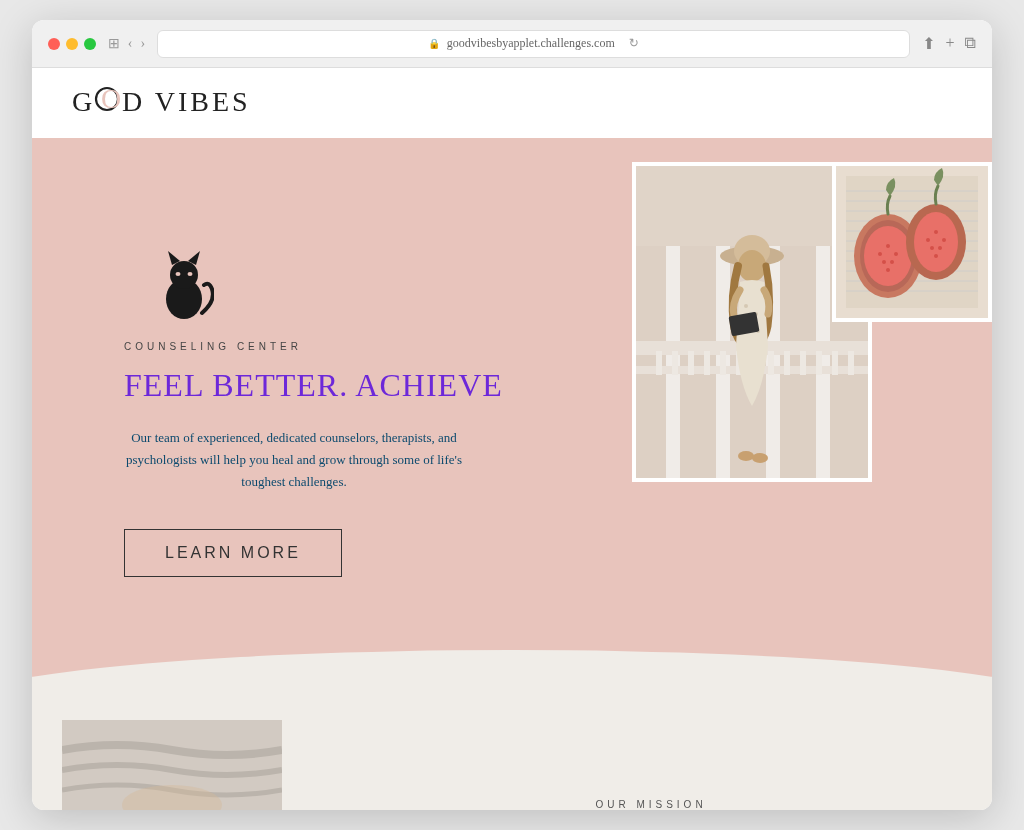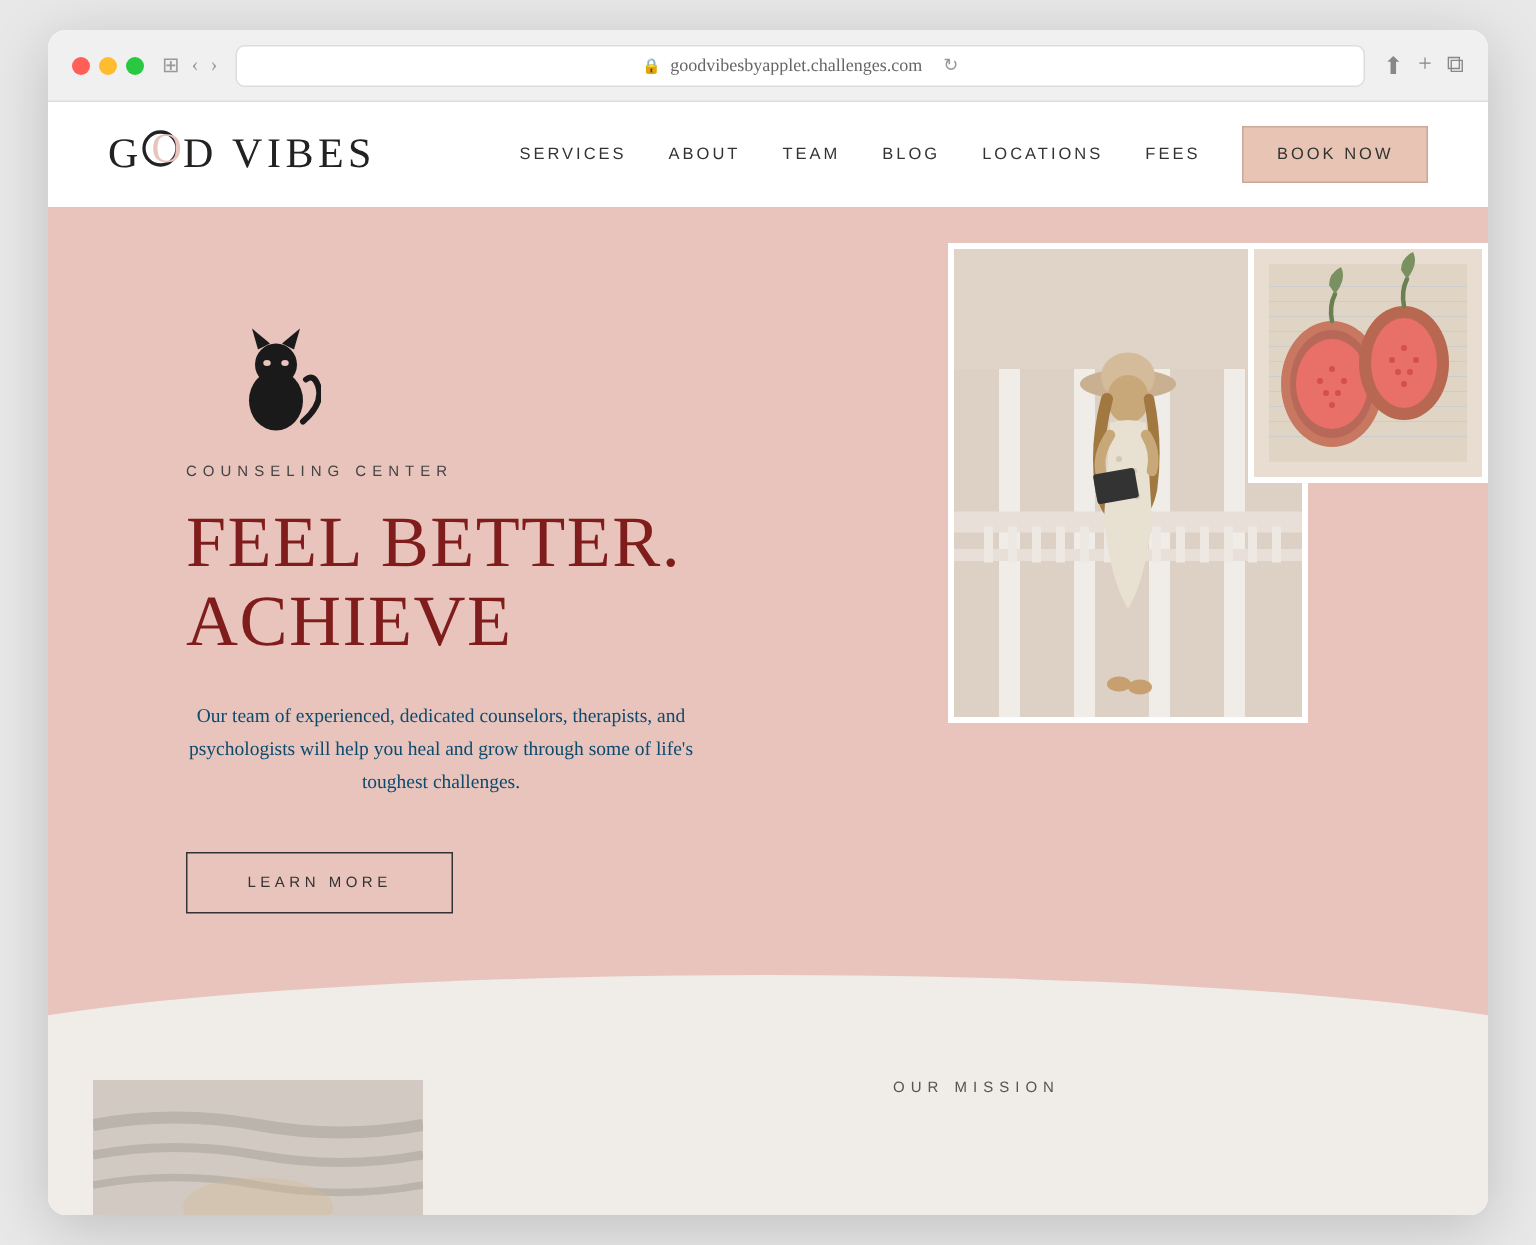--- a/index.html
+++ b/index.html
@@ -185,23 +185,23 @@
       font-family: Arial, sans-serif;
       font-size: 10px;
       letter-spacing: 4px;
       color: #444;
       text-transform: uppercase;
       margin-bottom: 16px;
     }
 
     .hero-title {
       font-family: Georgia, serif;
-      font-size: 48px;
+      font-size: 32px;
       font-weight: normal;
-      color: #7f1d1d;
+      color: #6d28d9;
       line-height: 1.1;
       margin-bottom: 24px;
       text-transform: uppercase;
       letter-spacing: 1px;
     }
 
     .hero-desc {
       font-family: Georgia, serif;
       font-size: 13px;
       color: #0c4a6e;
@@ -209,21 +209,21 @@
       text-align: center;
       max-width: 340px;
       margin-bottom: 36px;
     }
 
     .learn-more-btn {
       border: 1.5px solid #333;
       background: transparent;
       padding: 14px 40px;
       font-family: Arial, sans-serif;
-      font-size: 10px;
+      font-size: 16px;
       letter-spacing: 3px;
       color: #333;
       text-transform: uppercase;
       cursor: pointer;
       align-self: flex-start;
     }
 
     
     .hero-right {
       width: 360px;
@@ -256,21 +256,21 @@
       top: 24px;
       border: 4px solid #fff;
       overflow: hidden;
     }
 
     
     .bottom-section {
       background: #f0ede8;
       height: 100px;
       display: flex;
-      align-items: flex-start;
+      align-items: flex-end;
       padding-top: 10px;
       flex-shrink: 0;
       gap: 28px;
     }
 
     .bottom-img {
       width: 220px;
       height: 90px;
       background: linear-gradient(135deg, #d8d0c8 0%, #c8c0b8 100%);
       margin-left: 30px;
@@ -322,29 +322,20 @@
 
     <nav class="nav">
       <div class="logo">
         <svg width="200" height="38" viewBox="0 0 200 38">
           <text x="0" y="30" font-family="Georgia, serif" font-size="28" letter-spacing="3" fill="#222" font-weight="normal">G</text>
 
           <circle cx="35" cy="18" r="11" fill="none" stroke="#222" stroke-width="2.2"></circle>
           <text x="29" y="27" font-family="Georgia, serif" font-size="28" fill="#e8c4bc">O</text>
           <text x="50" y="30" font-family="Georgia, serif" font-size="28" letter-spacing="3" fill="#222">D VIBES</text>
         </svg>
-      </div>
-      <div class="nav-links">
-        <a class="nav-link" href="#">SERVICES</a>
-        <a class="nav-link" href="#">ABOUT</a>
-        <a class="nav-link" href="#">TEAM</a>
-        <a class="nav-link" href="#">BLOG</a>
-        <a class="nav-link" href="#">LOCATIONS</a>
-        <a class="nav-link" href="#">FEES</a>
-        <button class="book-now-btn">BOOK NOW</button>
       </div>
     </nav>
 
     <div class="hero">
 
       <div class="hero-wave"></div>
 
       <div class="hero-left">
 
         <svg class="cat-silhouette" viewBox="0 0 60 80" fill="none">

